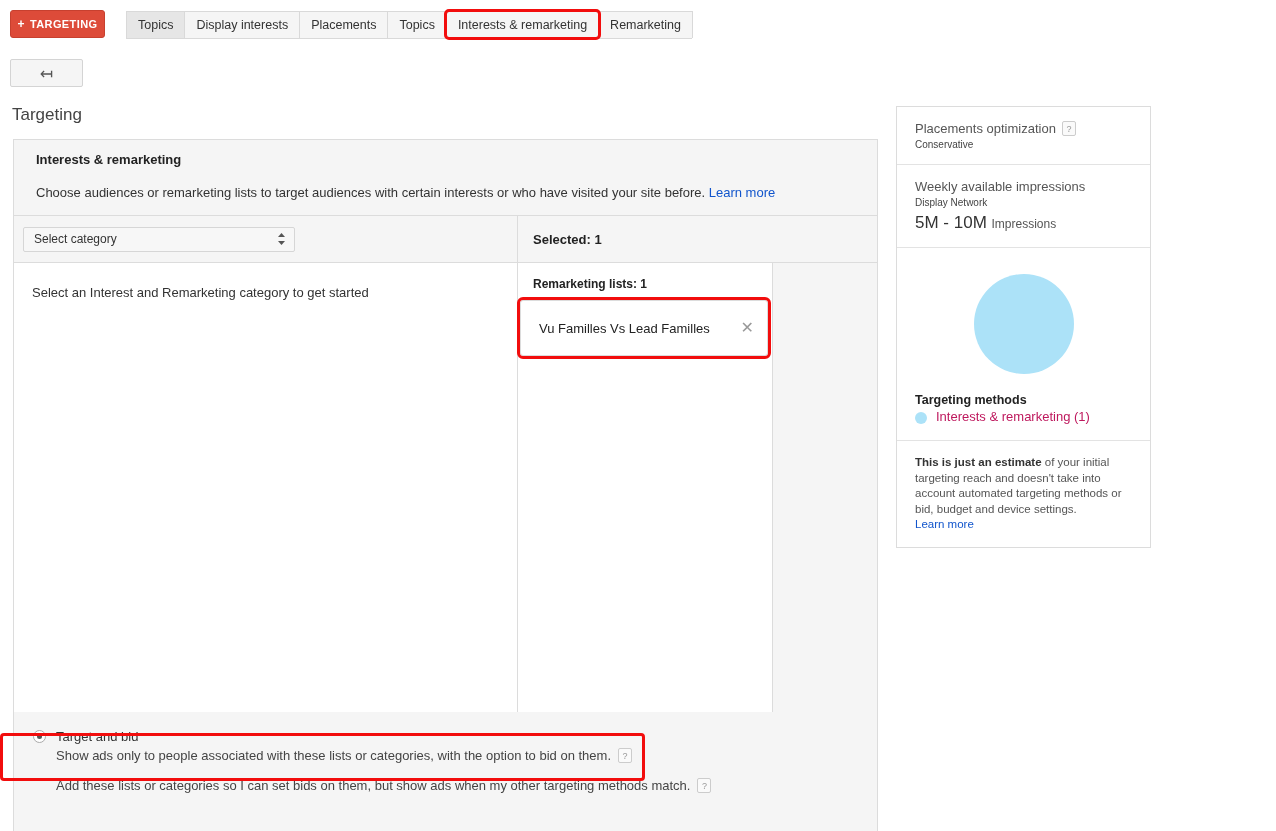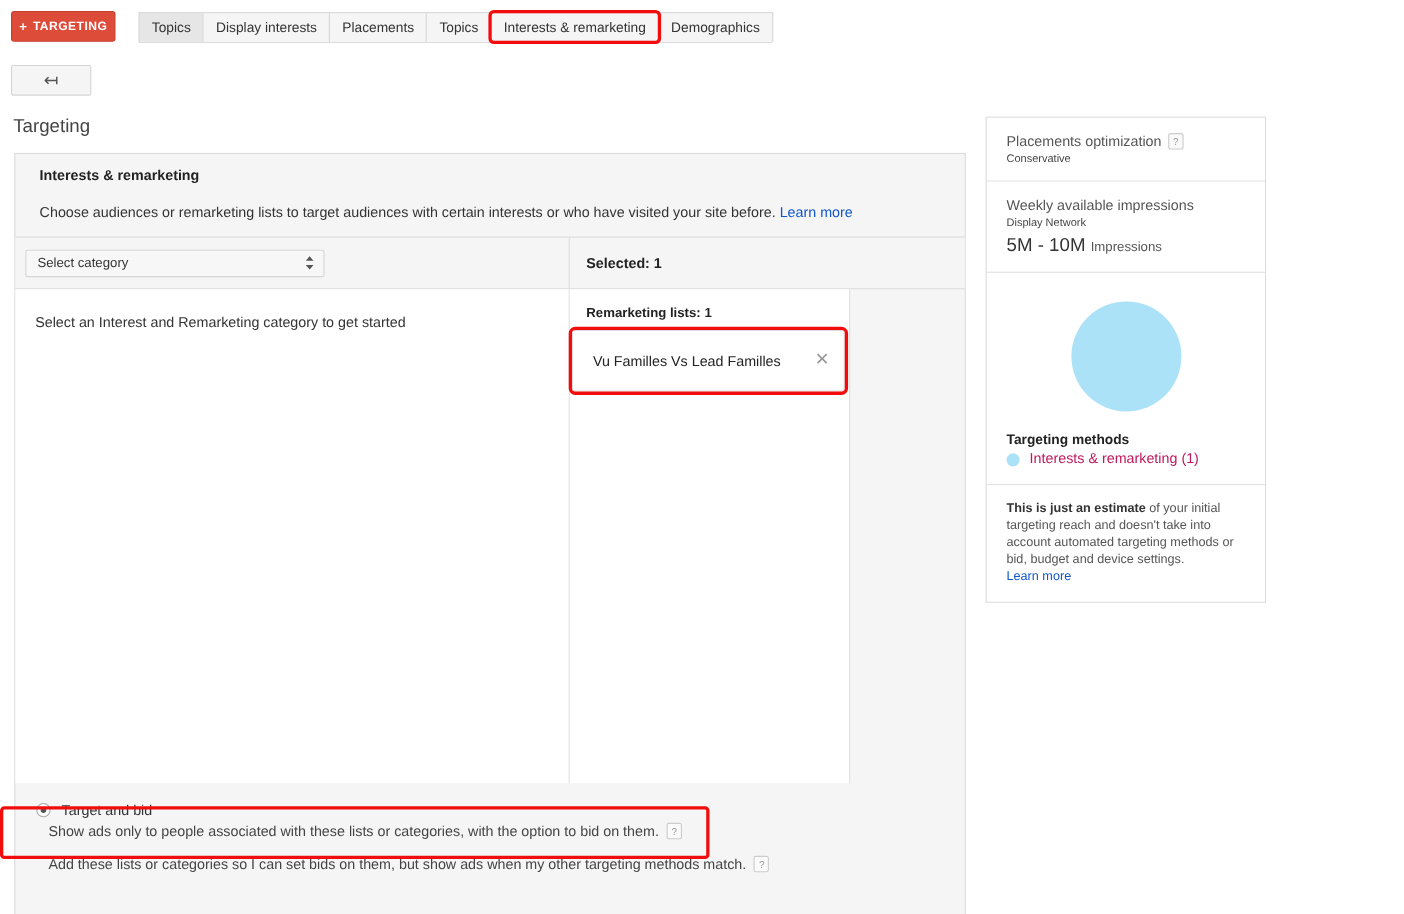--- a/index.html
+++ b/index.html
@@ -119,21 +119,21 @@
   .radio-row{display:flex;align-items:center;gap:10px;}
   .radio{
     width:13px;height:13px;border-radius:50%;
     border:1px solid #aaa;background:#fff;box-sizing:border-box;
     display:flex;align-items:center;justify-content:center;flex:none;cursor:pointer;
   }
   .radio.checked::after{
     content:"";width:5px;height:5px;border-radius:50%;background:#555;
   }
   .radio-label{font-size:13px;color:#333;}
-  .radio-sub{margin-left:11px;margin-top:4px;font-size:13px;color:#444;display:flex;align-items:center;gap:7px;}
+  .radio-sub{margin-left:23px;margin-top:4px;font-size:13px;color:#444;display:flex;align-items:center;gap:7px;}
   #radio-target-highlight{
     position:absolute;left:0px;top:733px;width:645px;height:48px;
     border:3px solid #f20d0d;border-radius:4px;box-sizing:border-box;
     pointer-events:none;
   }
   .qmark{
     display:inline-flex;align-items:center;justify-content:center;
     width:12px;height:13px;border:1px solid #ccc;background:#fafafa;
     color:#999;font-size:9px;border-radius:2px;cursor:pointer;
   }
@@ -180,21 +180,21 @@
     <div class="tab">
       <span>Placements</span>
     </div>
     <div class="tab">
       <span>Topics</span>
     </div>
     <div class="tab highlight">
       <span>Interests &amp; remarketing</span>
     </div>
     <div class="tab">
-      <span>Demographics</span>
+      <span>Remarketing</span>
     </div>
   </div>
 </div>
 
 <div id="back-btn">
   <span>↤</span>
 </div>
 
 <div id="page-title">Targeting</div>
 

